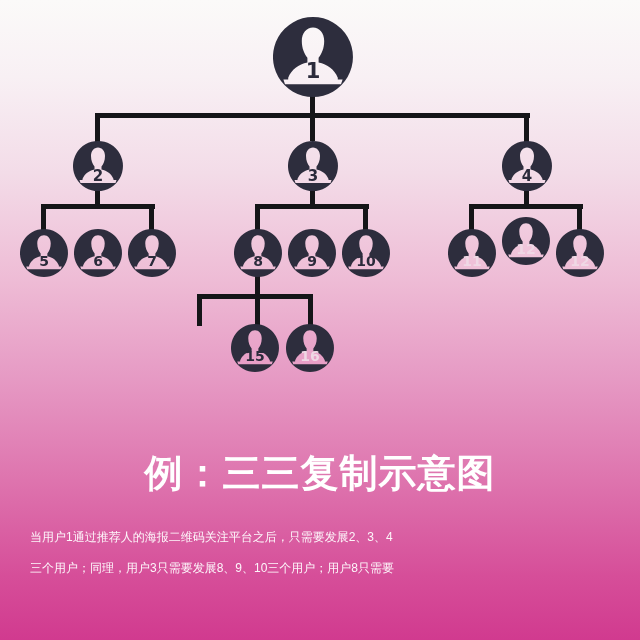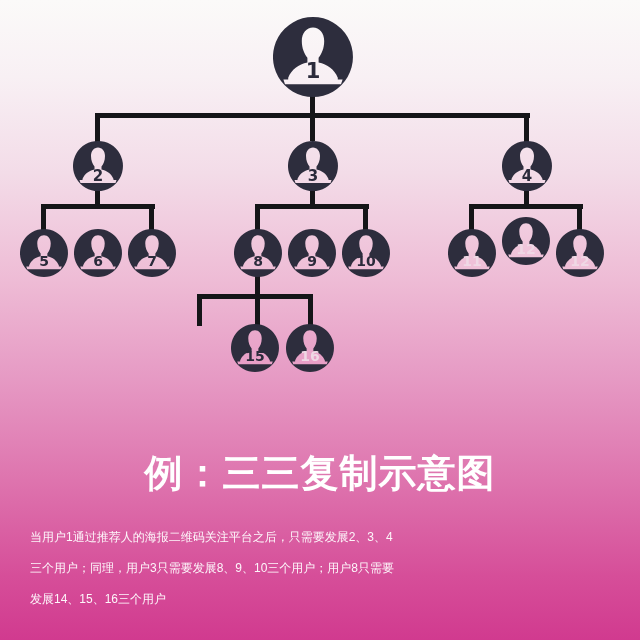--- a/index.html
+++ b/index.html
@@ -176,16 +176,15 @@
         </svg>
       <span class="num light">16</span>
     </div>
   </div>
 
   <div class="title">例：三三复制示意图</div>
 
   <div class="desc">
     <div class="line">当用户1通过推荐人的海报二维码关注平台之后，只需要发展2、3、4</div>
     <div class="line">三个用户；同理，用户3只需要发展8、9、10三个用户；用户8只需要</div>
-    <div class="line">发展14、15、16三个用户</div>
   </div>
 
 </div>
 
 </body></html>

